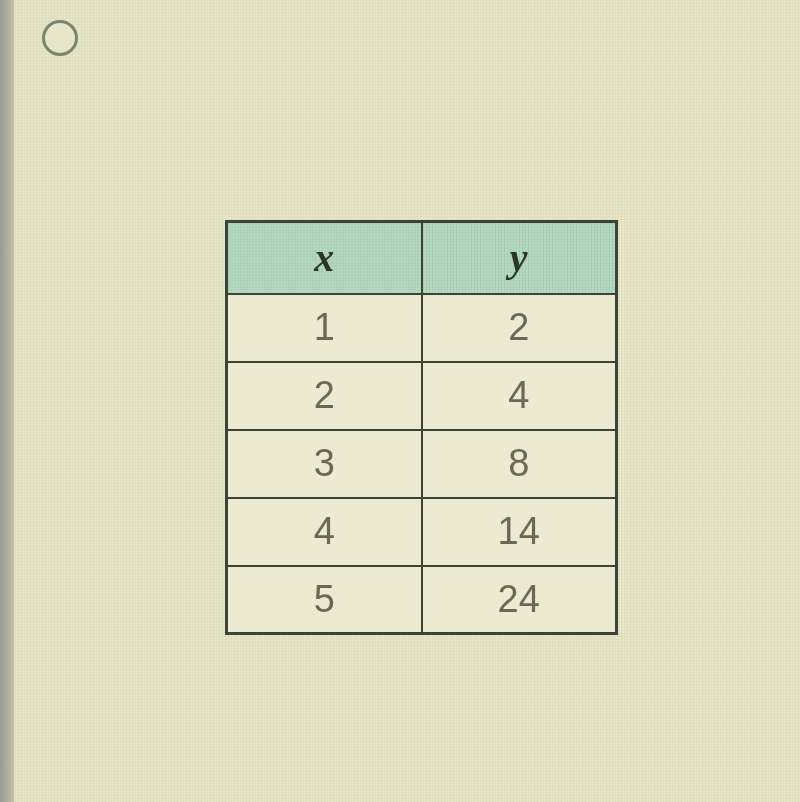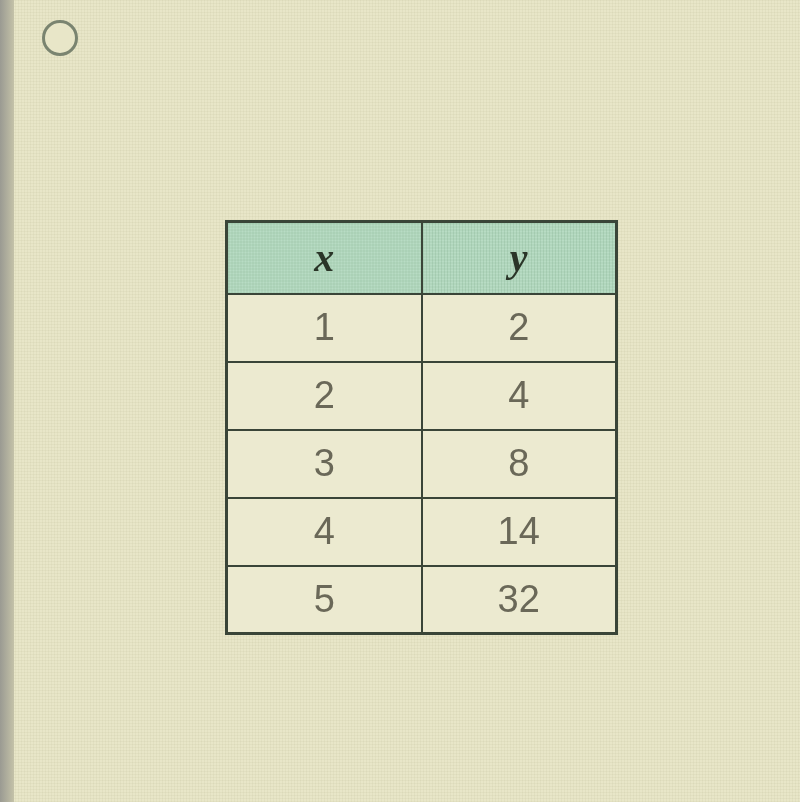--- a/index.html
+++ b/index.html
@@ -97,16 +97,16 @@
     <tr>
       <td>3</td>
       <td>8</td>
     </tr>
     <tr>
       <td>4</td>
       <td>14</td>
     </tr>
     <tr>
       <td>5</td>
-      <td>32</td>
+      <td>24</td>
     </tr>
   </tbody>
 </table>
 
 </body></html>

